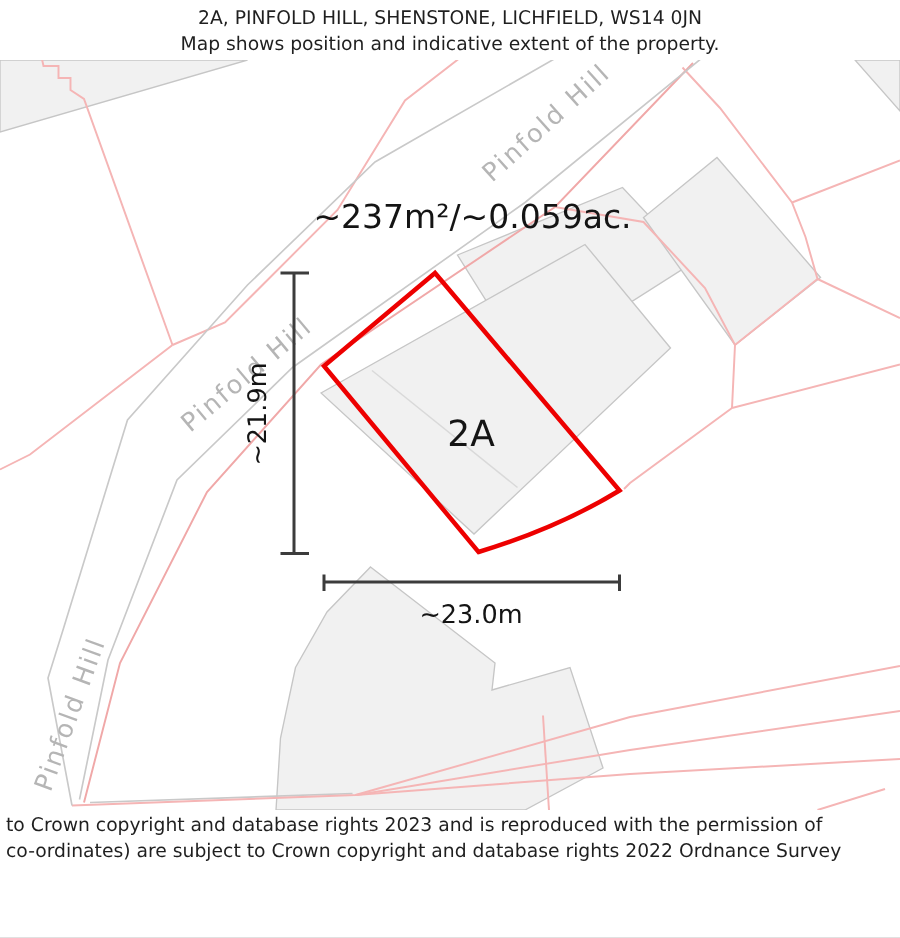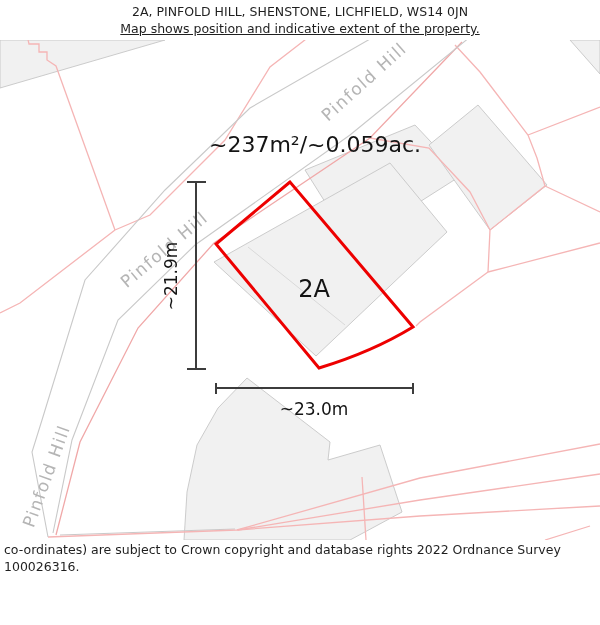--- a/index.html
+++ b/index.html
@@ -4,21 +4,21 @@
 <style>
   :root{
     --red:#ed0000; --pink:#f5b5b5; --pink2:#f0a8a8; --gray:#c9c9c9;
     --fill:#f1f1f1; --roadlbl:#b5b5b5; --dim:#3c3c3c; --ink:#1f1f1f; --bg:#ffffff;
   }
   *{margin:0;padding:0;box-sizing:border-box;}
   body{background:#888;font-family:"DejaVu Sans","Liberation Sans",sans-serif;}
   .screen{width:600px;height:625px;background:var(--bg);overflow:hidden;position:relative;}
   .hdr{padding-top:3px;text-align:center;color:var(--ink);}
   .hdr .t1{font-size:12.5px;line-height:17px;}
-  .hdr .t2{font-size:12.5px;line-height:17px;text-decoration:underline;}
+  .hdr .t2{font-size:12.5px;line-height:17px;}
   .mapwrap{position:absolute;top:40px;left:0;width:600px;height:500px;}
   svg{display:block;}
   svg text{font-family:"DejaVu Sans","Liberation Sans",sans-serif;}
   .parcel{stroke:var(--pink);stroke-width:1.3;fill:none;}
   .parcel2{stroke:var(--pink2);stroke-width:1.3;fill:none;}
   .gline{stroke:var(--gray);stroke-width:1.1;fill:none;}
   .bldg{fill:var(--fill);stroke:#c6c6c6;stroke-width:0.9;}
   .redplot{stroke:var(--red);stroke-width:3;fill:none;stroke-linejoin:miter;}
   .dimln{stroke:var(--dim);stroke-width:2;fill:none;}
   .dimtxt{font-size:17px;fill:#141414;}
@@ -83,17 +83,17 @@
       <g>
         <path class="dimln" d="M216,388 L413,388 M216,383 L216,394 M413,383 L413,394"></path>
         <text class="dimtxt" x="314" y="415" text-anchor="middle">~23.0m</text>
       </g>
 
       <text class="areatxt" x="315" y="152" text-anchor="middle">~237m²/~0.059ac.</text>
     </svg>
   </div>
 
   <div class="ftr">
+    <div>to Crown copyright and database rights 2023 and is reproduced with the permission of</div>
     <div>co-ordinates) are subject to Crown copyright and database rights 2022 Ordnance Survey</div>
-    <div>100026316.</div>
   </div>
 
 </div>
 
 </body></html>

